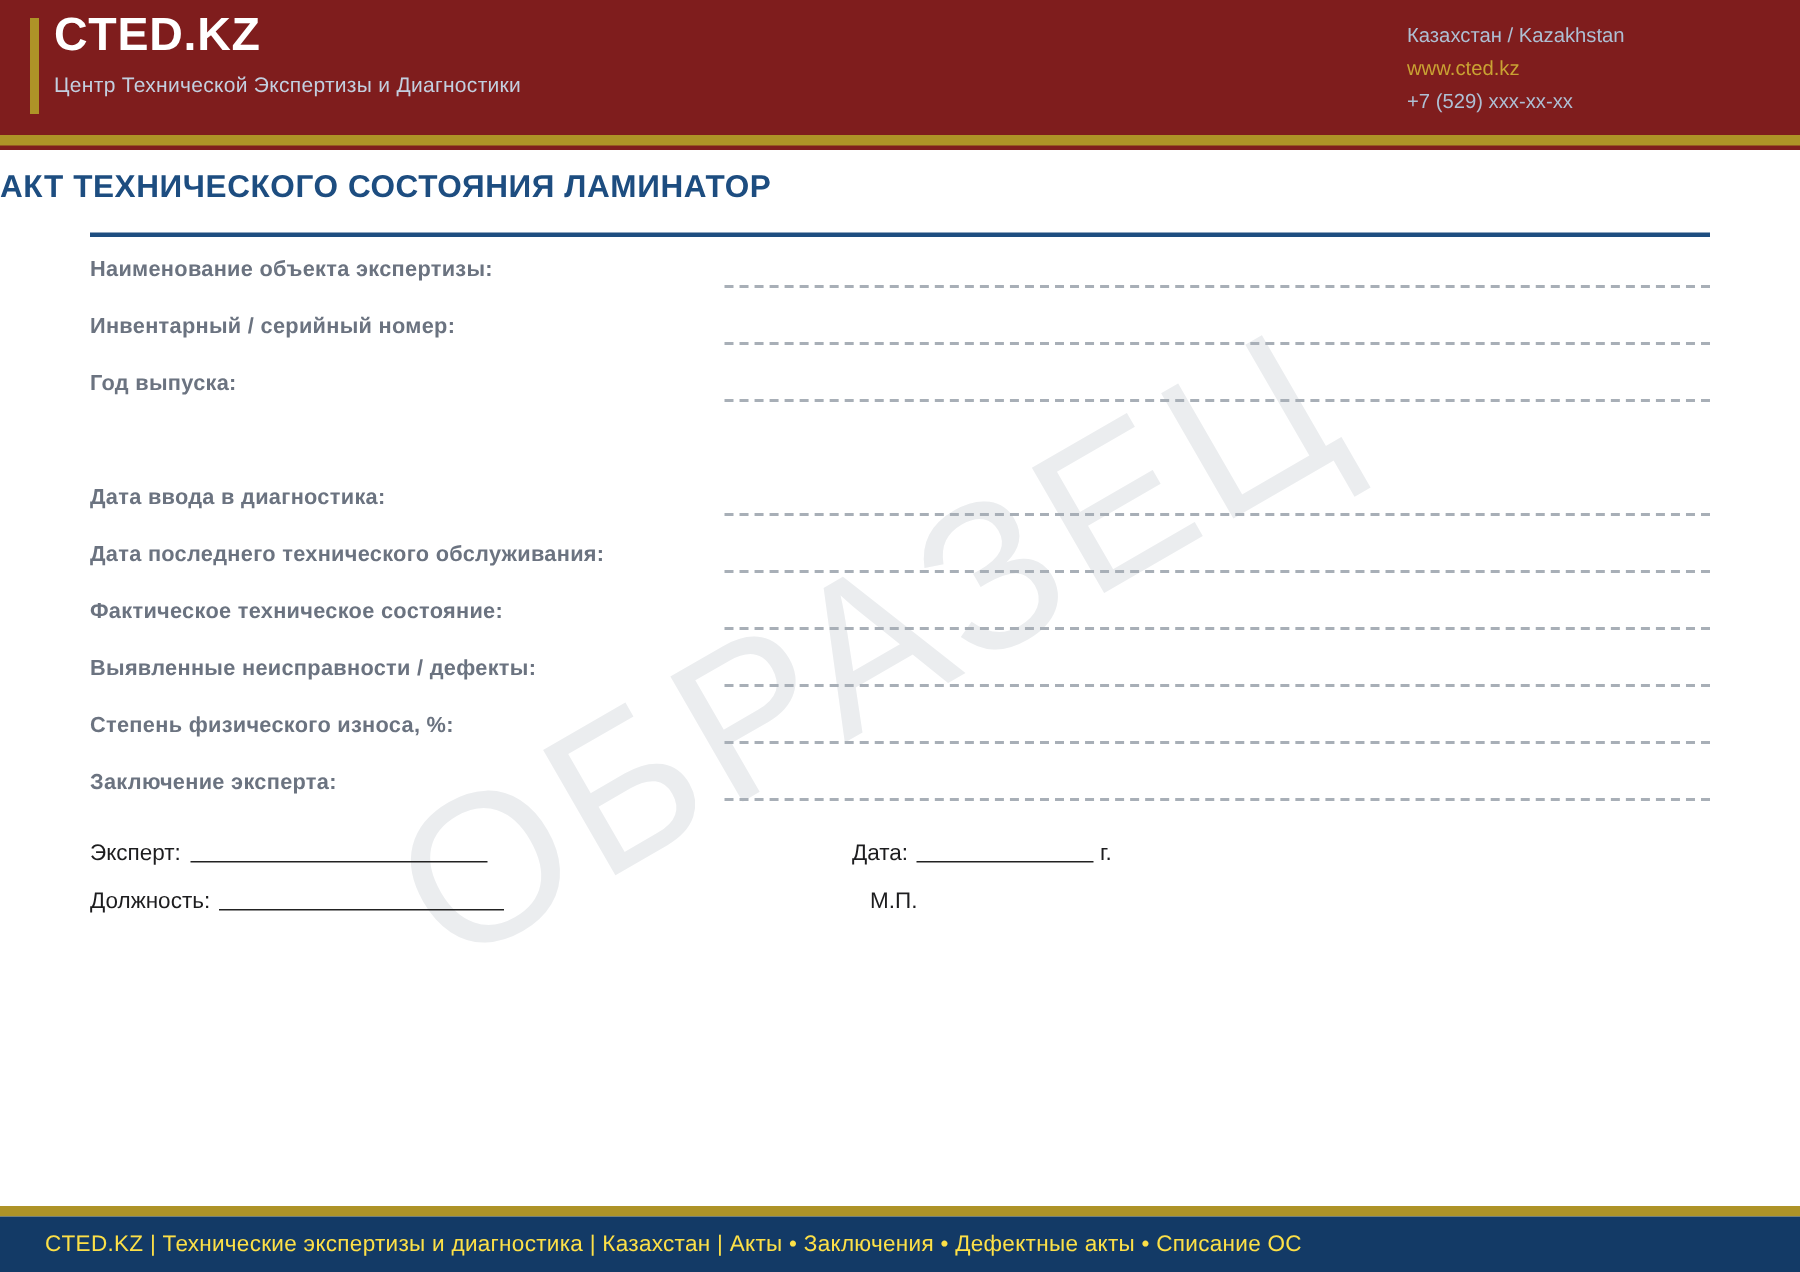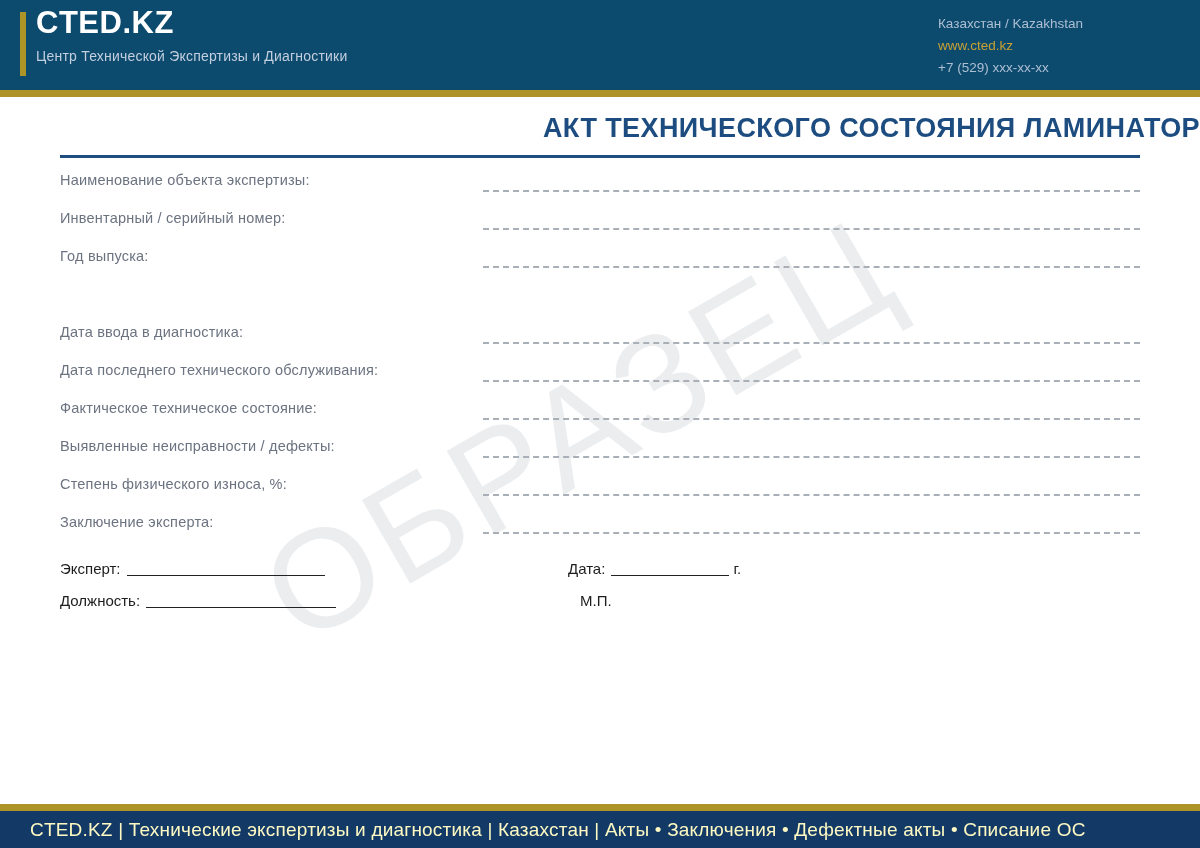--- a/index.html
+++ b/index.html
@@ -2,57 +2,57 @@
 <html><head>
 <meta charset="utf-8">
 <style>
   html,body{margin:0;padding:0;}
   body{
     width:1200px;height:848px;position:relative;overflow:hidden;
     background:#ffffff;
     font-family:"Liberation Sans","DejaVu Sans",sans-serif;
   }
   
-  .header{position:absolute;left:0;top:0;width:1200px;height:90px;background:#0c4a6e;z-index:2;}
+  .header{position:absolute;left:0;top:0;width:1200px;height:100px;background:#7f1d1d;z-index:2;}
   .header-accent{position:absolute;left:20px;top:12px;width:6px;height:64px;background:#ae9327;}
   .logo{position:absolute;left:36px;top:5px;font-size:31px;font-weight:700;color:#ffffff;letter-spacing:.5px;}
   .subtitle{position:absolute;left:36px;top:48px;font-size:14px;color:#c3cfdf;letter-spacing:.2px;}
   .header-right{position:absolute;left:938px;top:13px;font-size:13.5px;line-height:22px;}
   .hr-country{color:#aebfd3;text-align:center;}
   .hr-site{color:#c9a233;}
   .hr-phone{color:#aebfd3;}
   .gold-divider{position:absolute;left:0;top:90px;width:1200px;height:7px;background:#ae9327;z-index:2;}
   
-  .doc-title{position:absolute;left:0;top:113px;width:1200px;text-align:right;
-    font-size:27px;font-weight:600;color:#1d4d80;letter-spacing:.4px;z-index:1;}
+  .doc-title{position:absolute;left:0;top:113px;width:1200px;text-align:left;
+    font-size:21px;font-weight:600;color:#1d4d80;letter-spacing:.4px;z-index:1;}
   .title-rule{position:absolute;left:60px;top:155px;width:1080px;height:3px;background:#1e4e80;z-index:1;}
   
   .form-area{position:absolute;left:60px;top:170px;width:1080px;height:382px;z-index:1;}
   .row{position:absolute;left:0;right:0;height:38px;}
-  .row-label{position:absolute;left:0;top:2px;font-size:14.5px;color:#6b7380;letter-spacing:.2px;white-space:nowrap;}
+  .row-label{position:absolute;left:0;top:2px;font-size:14.5px;color:#6b7380;letter-spacing:.2px;white-space:nowrap;font-weight:bold;}
   .row-line{position:absolute;left:423px;right:0;top:18px;height:2px;border-bottom:2px dashed #a8afb7;}
   .r0{top:0;}.r1{top:38px;}.r2{top:76px;}.r3{top:114px;}.r4{top:152px;}
   .r5{top:190px;}.r6{top:228px;}.r7{top:266px;}.r8{top:304px;}.r9{top:342px;}
   
   .watermark{position:absolute;left:170px;top:250px;width:820px;height:360px;
     display:flex;align-items:center;justify-content:center;
     transform:rotate(-30deg);font-size:140px;font-weight:400;letter-spacing:6px;
     color:#ebedef;z-index:0;user-select:none;white-space:nowrap;}
   
   .sig{position:absolute;font-size:15px;color:#1d1d1f;z-index:1;white-space:nowrap;}
   .sig-expert{left:60px;top:560px;}
   .sig-date{left:568px;top:560px;}
   .sig-position{left:60px;top:592px;}
   .sig-stamp{left:580px;top:592px;}
   .uline{display:inline-block;border-bottom:1.5px solid #222;height:12px;margin:0 4px -2px 6px;}
   .w198{width:198px;}.w190{width:190px;}.w118{width:118px;}
   
   .footer-gold{position:absolute;left:0;top:804px;width:1200px;height:7px;background:#ae9327;z-index:2;}
   .footer{position:absolute;left:0;top:811px;width:1200px;height:37px;background:#133a66;z-index:2;}
-  .footer-text{position:absolute;left:30px;top:0;line-height:37px;font-size:19px;color:#fef9c3;letter-spacing:.2px;}
+  .footer-text{position:absolute;left:30px;top:0;line-height:37px;font-size:15px;color:#fde047;letter-spacing:.2px;}
 </style>
 </head>
 <body>
 
 <div class="watermark">ОБРАЗЕЦ</div>
 
 <div class="header">
   <div class="header-accent"></div>
   <div class="logo">CTED.KZ</div>
   <div class="subtitle">Центр Технической Экспертизы и Диагностики</div>

